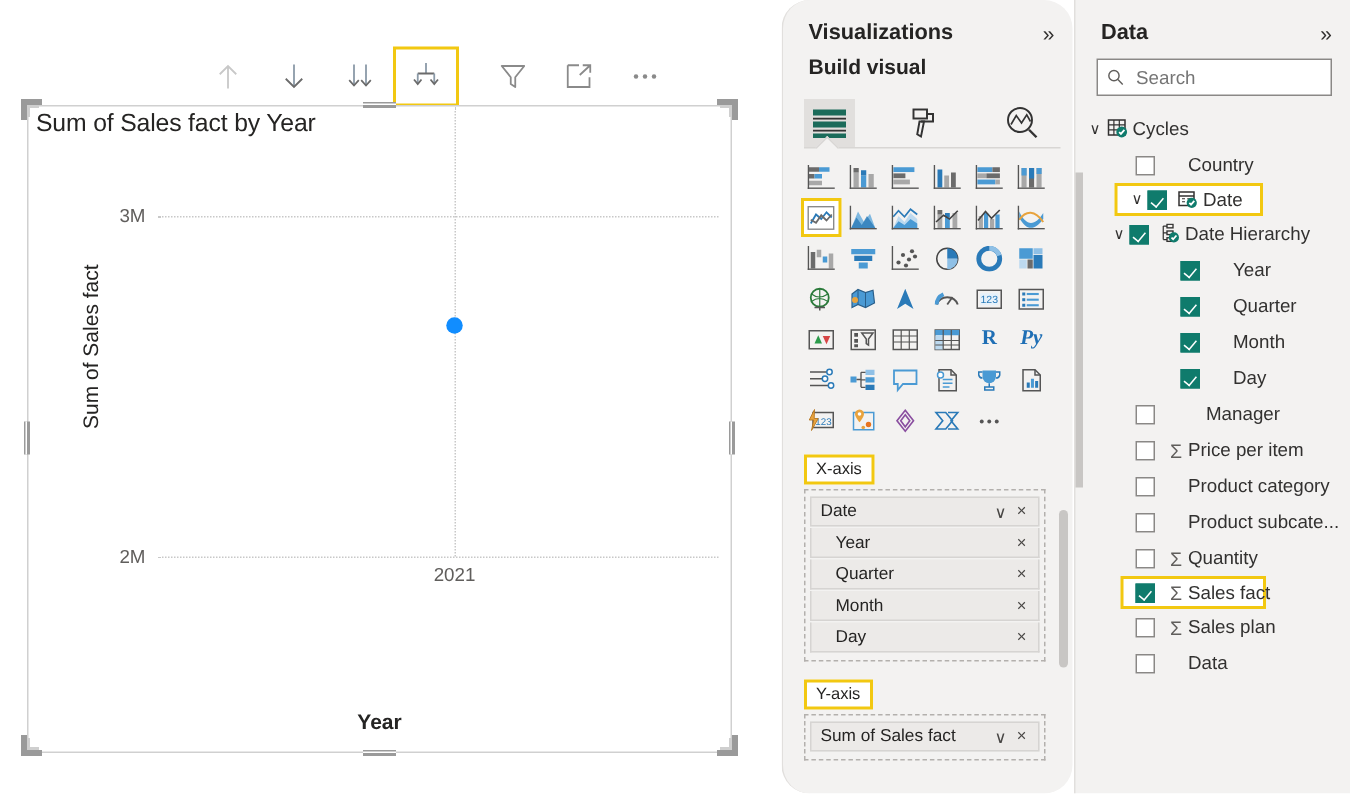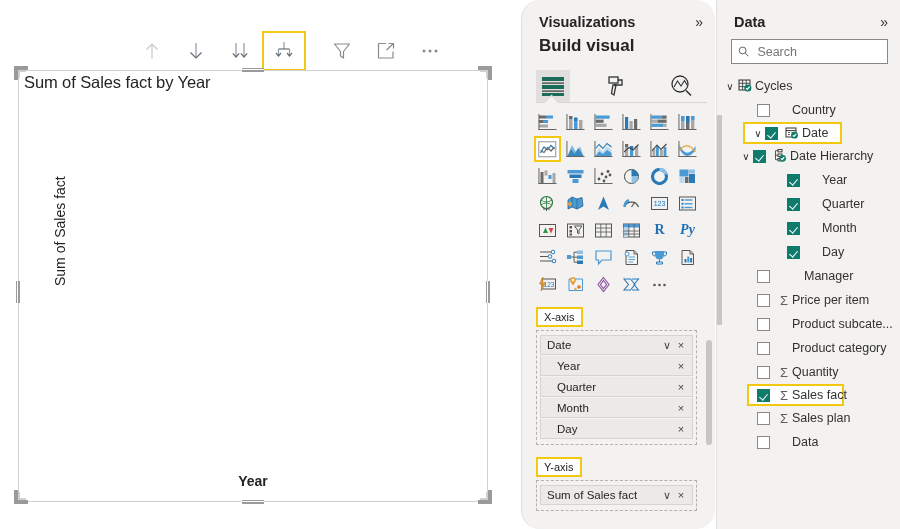--- a/index.html
+++ b/index.html
@@ -93,21 +93,21 @@
   #viz-panel {
     position:absolute; left:521px; top:0; width:194px; height:529px;
     background:#f3f2f1; border-left:1px solid #e1dfdd;border-radius:19px;
   }
   .panel-head {
     display:flex; align-items:center; justify-content:space-between;
     padding:14px 14px 0 17px;
   }
   .panel-title { font-size:14.5px; font-weight:700; color:#252423; }
   .panel-chev { font-size:14px; color:#323130; line-height:1; letter-spacing:-2px;}
-  .subhead { padding:6px 0 2px 17px; font-size:17px; font-weight:700; color:#252423;}
+  .subhead { padding:6px 0 2px 17px; font-size:14px; font-weight:700; color:#252423;}
 
   #build-tabs { display:flex; align-items:flex-end; padding:3px 0 0 14px; gap:30px; height:44px;}
   .build-tab { width:34px; height:32px; display:flex; align-items:center; justify-content:center;}
   .build-tab.sel { background:#e1dfdd; }
   #tabs-underline { height:1px; background:#d8d6d4; margin:0 8px 0 14px; position:relative; }
   #tabs-underline:after{
      content:""; position:absolute; left:10px; top:-5px; width:10px; height:10px;
      background:#f3f2f1; border-left:1px solid #d8d6d4; border-top:1px solid #d8d6d4;
      transform:rotate(45deg);
   }
@@ -239,20 +239,34 @@
       <svg width="22" height="22" viewBox="0 0 22 22">
         <circle cx="5" cy="11" r="1.5" fill="#8a8a8a"></circle>
         <circle cx="11" cy="11" r="1.5" fill="#8a8a8a"></circle>
         <circle cx="17" cy="11" r="1.5" fill="#8a8a8a"></circle>
       </svg>
     </div>
   </div>
 
   <div id="visual-frame">
 
+    <div id="plot">
+
+      <div class="gridline-h" style="top:43px;"></div>
+      <div class="gridline-h" style="top:270px;"></div>
+
+      <div class="gridline-v" style="left:198px; top:-30px; height:300px;"></div>
+
+      <div class="ytick" style="top:43px;">3M</div>
+      <div class="ytick" style="top:270px;">2M</div>
+
+      <div class="xtick" style="left:198px; top:270px; margin-top:5px;">2021</div>
+
+      <div class="datapoint" style="left:198px; top:116px;"></div>
+    </div>
 
     <div id="y-axis-title">Sum of Sales fact</div>
     <div id="x-axis-title">Year</div>
   </div>
 
   <div id="visual-title">Sum of Sales fact by Year</div>
 
   <div class="handle-corner" style="left:14px; top:66px;">
     <i style="left:0; top:0; width:14px; height:4px;"></i>
       <i style="left:0; top:0; width:4px; height:14px;"></i>
@@ -801,26 +815,26 @@
     </div>
 
     <div class="tree-row" style="padding-left:40px;">
       <span class="cbox"></span>
       <span class="sigma">Σ</span>
       <span class="tlabel">Price per item</span>
     </div>
 
     <div class="tree-row" style="padding-left:40px;">
       <span class="cbox"></span>
-      <span class="tlabel" style="margin-left:16px;">Product subcate...</span>
+      <span class="tlabel" style="margin-left:16px;">Product category</span>
     </div>
 
     <div class="tree-row" style="padding-left:40px;">
       <span class="cbox"></span>
-      <span class="tlabel" style="margin-left:16px;">Product category</span>
+      <span class="tlabel" style="margin-left:16px;">Product subcate...</span>
     </div>
 
     <div class="tree-row" style="padding-left:40px;">
       <span class="cbox"></span>
       <span class="sigma">Σ</span>
       <span class="tlabel">Quantity</span>
     </div>
 
     <div class="tree-row" style="padding-left:8px; border:2px solid #F2C811; background:#fff; margin:0 56px 0 30px; height:22px;">
       <span class="cbox on"></span>

